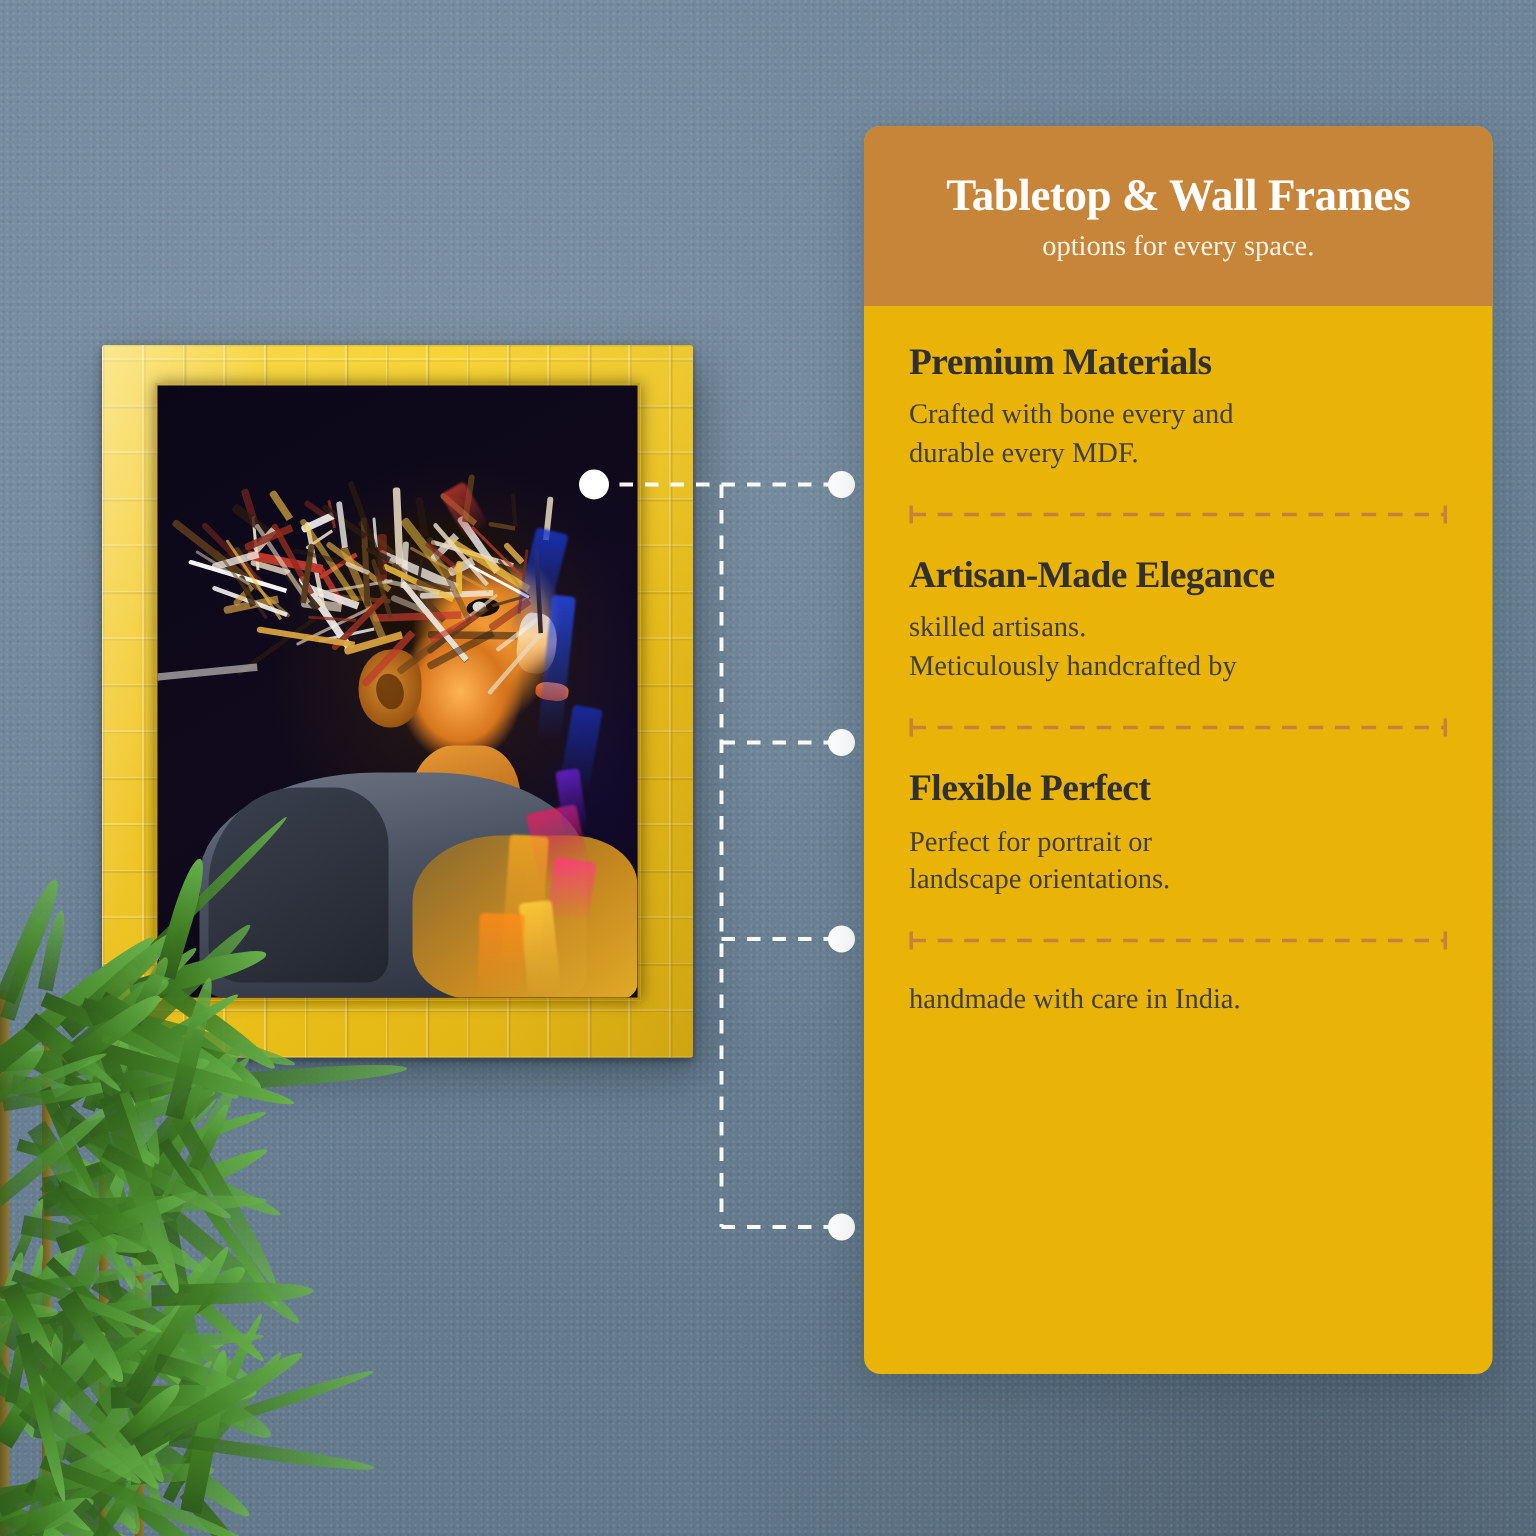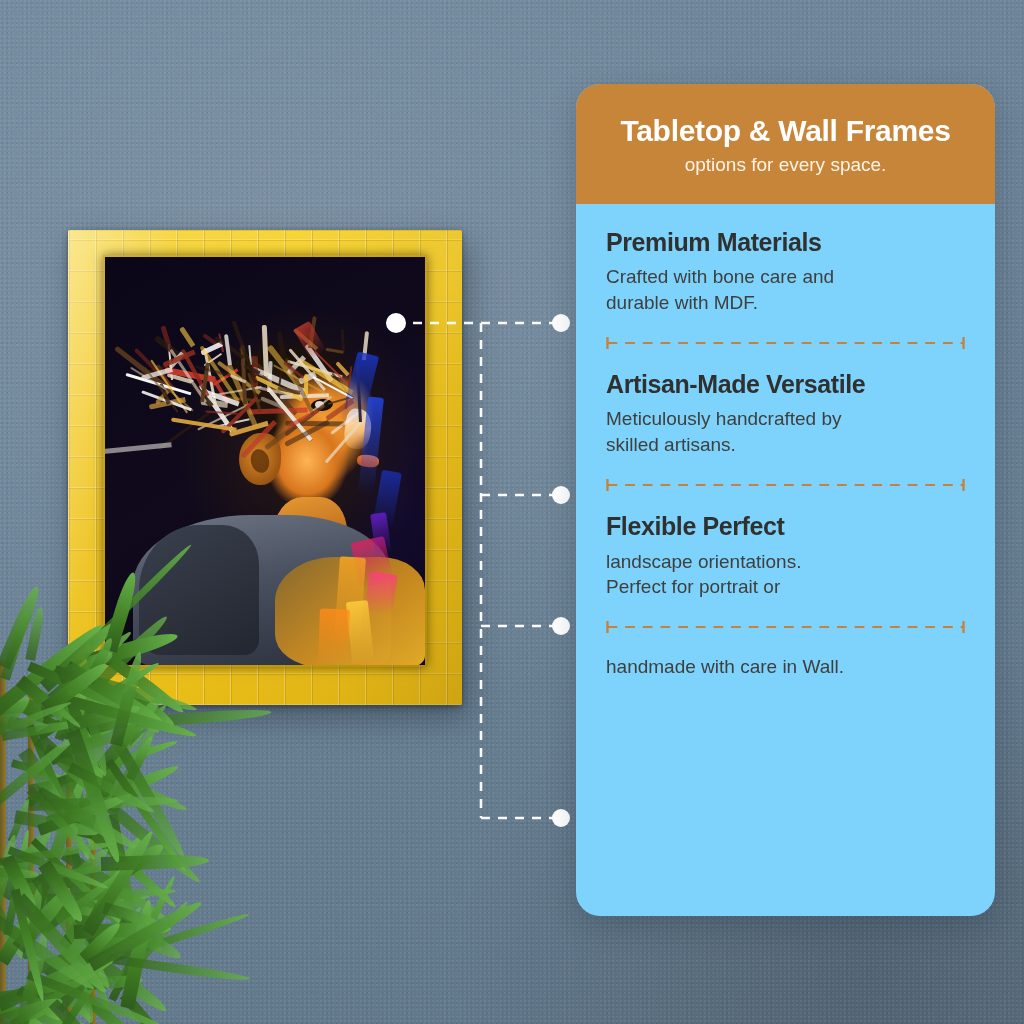--- a/index.html
+++ b/index.html
@@ -100,22 +100,22 @@
   .plant{position:absolute;left:-30px;top:600px;width:300px;height:440px;}
   .stem{position:absolute;background:linear-gradient(90deg,#6b5a22,#8f7a2d);border-radius:2px;}
   .frond{position:absolute;transform-origin:0% 50%;height:13px;border-radius:0 50% 50% 0;
     background:linear-gradient(90deg,#2f5c1c 0%,#3f7a22 35%,#54993a 70%,#69b24b 100%);}
 
   
   .conn{position:absolute;left:0;top:0;width:1024px;height:1024px;pointer-events:none;}
 
   
   .card{position:absolute;left:576px;top:84px;width:419px;height:832px;
-    background:#7dd3fc;border-radius:24px;overflow:hidden;
-    box-shadow:0 10px 30px rgba(20,35,48,.22);}
+    background:#eab308;border-radius:11px;overflow:hidden;
+    box-shadow:0 10px 30px rgba(20,35,48,.22);font-family:Liberation Serif, serif;}
   .card-head{background:#c68538;padding:30px 22px 26px;text-align:center;}
   .card-title{color:#fff;font-size:30px;font-weight:bold;letter-spacing:-.3px;margin:0 0 6px;line-height:1.1;}
   .card-sub{color:#fdf3e6;font-size:19px;line-height:1.3;margin:0;font-weight:normal;}
   .card-sub span{display:block;}
   .features{padding:24px 30px 20px;}
   .feature{padding:0;}
   .f-title{font-size:25px;font-weight:bold;color:#30302f;margin:0 0 8px;letter-spacing:-.4px;line-height:1.15;}
   .f-desc{font-size:19px;color:#3f3f3e;line-height:1.35;margin:0;font-weight:normal;}
   .f-desc span{display:block;}
   .divider{height:54px;display:flex;align-items:center;}
@@ -458,67 +458,67 @@
       <p class="card-sub">
         <span>options for every space.</span>
       </p>
     </div>
 
     <div class="features">
 
       <div class="feature">
         <h2 class="f-title">Premium Materials</h2>
         <p class="f-desc">
-          <span>Crafted with bone care and</span>
-          <span>durable with MDF.</span>
+          <span>Crafted with bone every and</span>
+          <span>durable every MDF.</span>
         </p>
       </div>
 
       <div class="divider">
         <svg viewBox="0 0 366 12" preserveAspectRatio="none">
           <line x1="1.5" y1="0" x2="1.5" y2="12" stroke="#c8813c" stroke-width="2.4"></line>
           <line x1="1.5" y1="6" x2="364.5" y2="6" stroke="#c8813c" stroke-width="2.2" stroke-dasharray="10 8"></line>
           <line x1="364.5" y1="0" x2="364.5" y2="12" stroke="#c8813c" stroke-width="2.4"></line>
         </svg>
       </div>
 
       <div class="feature">
-        <h2 class="f-title">Artisan-Made Versatile</h2>
+        <h2 class="f-title">Artisan-Made Elegance</h2>
         <p class="f-desc">
+          <span>skilled artisans.</span>
           <span>Meticulously handcrafted by</span>
-          <span>skilled artisans.</span>
         </p>
       </div>
 
       <div class="divider">
         <svg viewBox="0 0 366 12" preserveAspectRatio="none">
           <line x1="1.5" y1="0" x2="1.5" y2="12" stroke="#c8813c" stroke-width="2.4"></line>
           <line x1="1.5" y1="6" x2="364.5" y2="6" stroke="#c8813c" stroke-width="2.2" stroke-dasharray="10 8"></line>
           <line x1="364.5" y1="0" x2="364.5" y2="12" stroke="#c8813c" stroke-width="2.4"></line>
         </svg>
       </div>
 
       <div class="feature">
         <h2 class="f-title">Flexible Perfect</h2>
         <p class="f-desc">
+          <span>Perfect for portrait or</span>
           <span>landscape orientations.</span>
-          <span>Perfect for portrait or</span>
         </p>
       </div>
 
       <div class="divider">
         <svg viewBox="0 0 366 12" preserveAspectRatio="none">
           <line x1="1.5" y1="0" x2="1.5" y2="12" stroke="#c8813c" stroke-width="2.4"></line>
           <line x1="1.5" y1="6" x2="364.5" y2="6" stroke="#c8813c" stroke-width="2.2" stroke-dasharray="10 8"></line>
           <line x1="364.5" y1="0" x2="364.5" y2="12" stroke="#c8813c" stroke-width="2.4"></line>
         </svg>
       </div>
 
       <div class="feature">
         <p class="f-desc">
-          <span>handmade with care in Wall.</span>
+          <span>handmade with care in India.</span>
         </p>
       </div>
 
     </div>
   </div>
 
 </div>
 
 </body></html>

